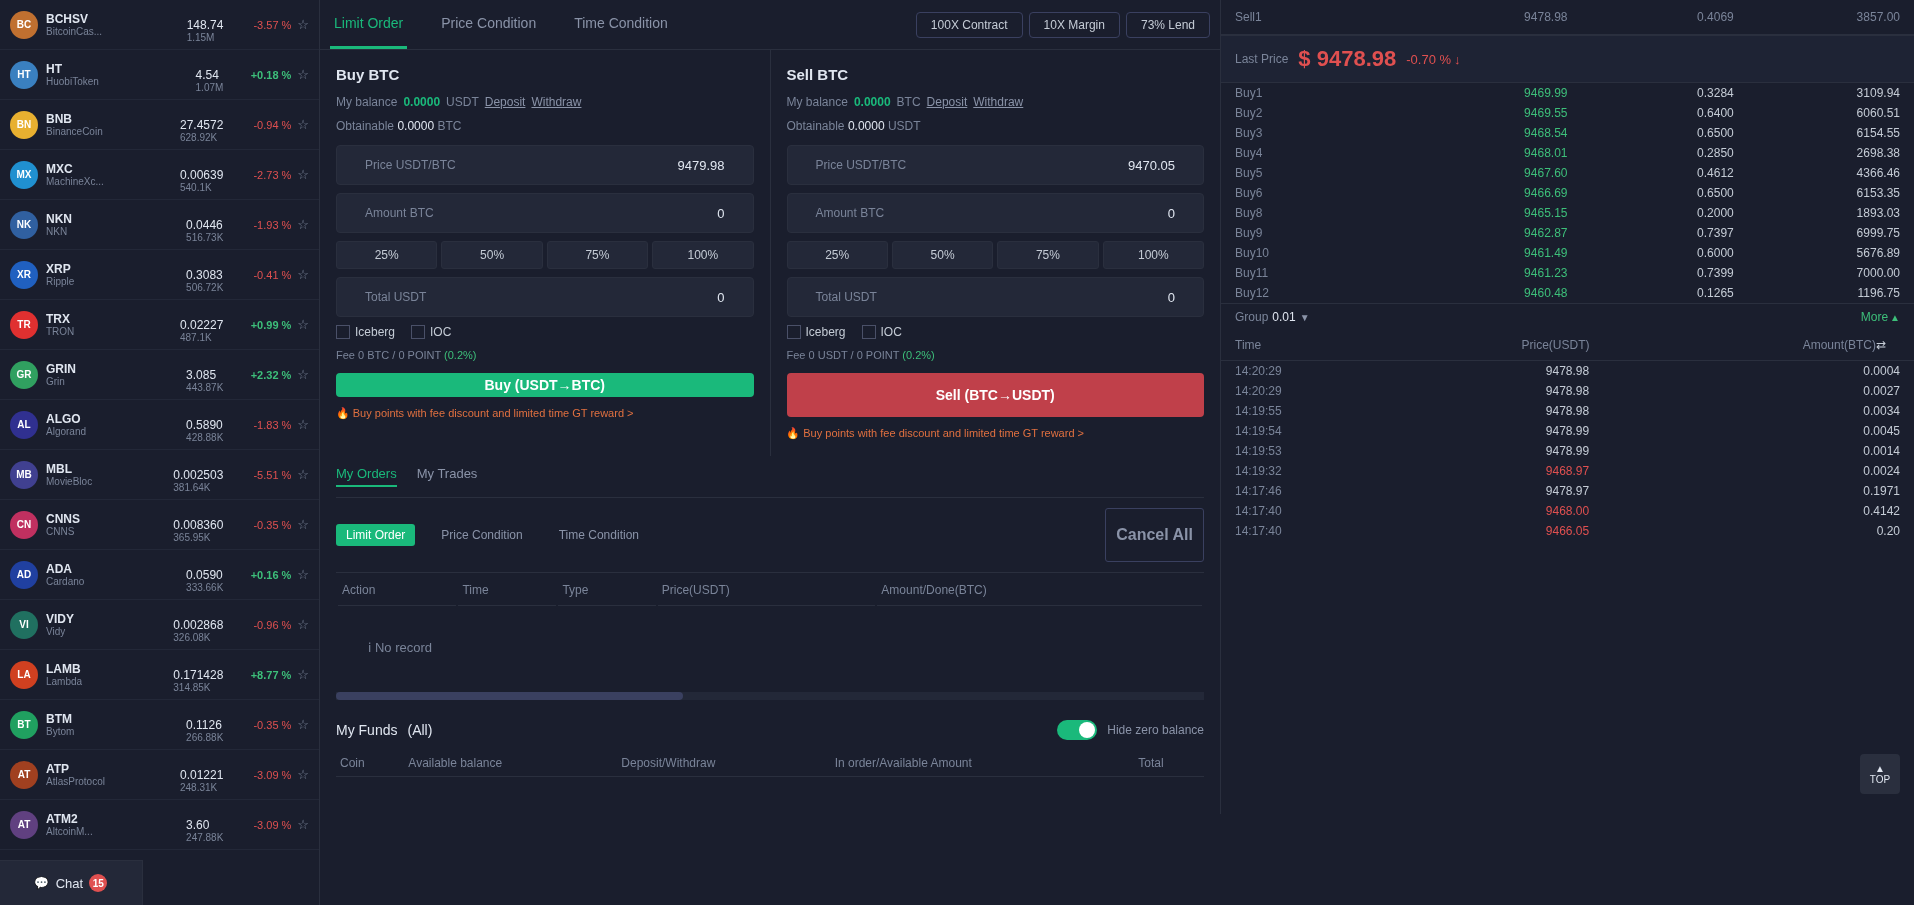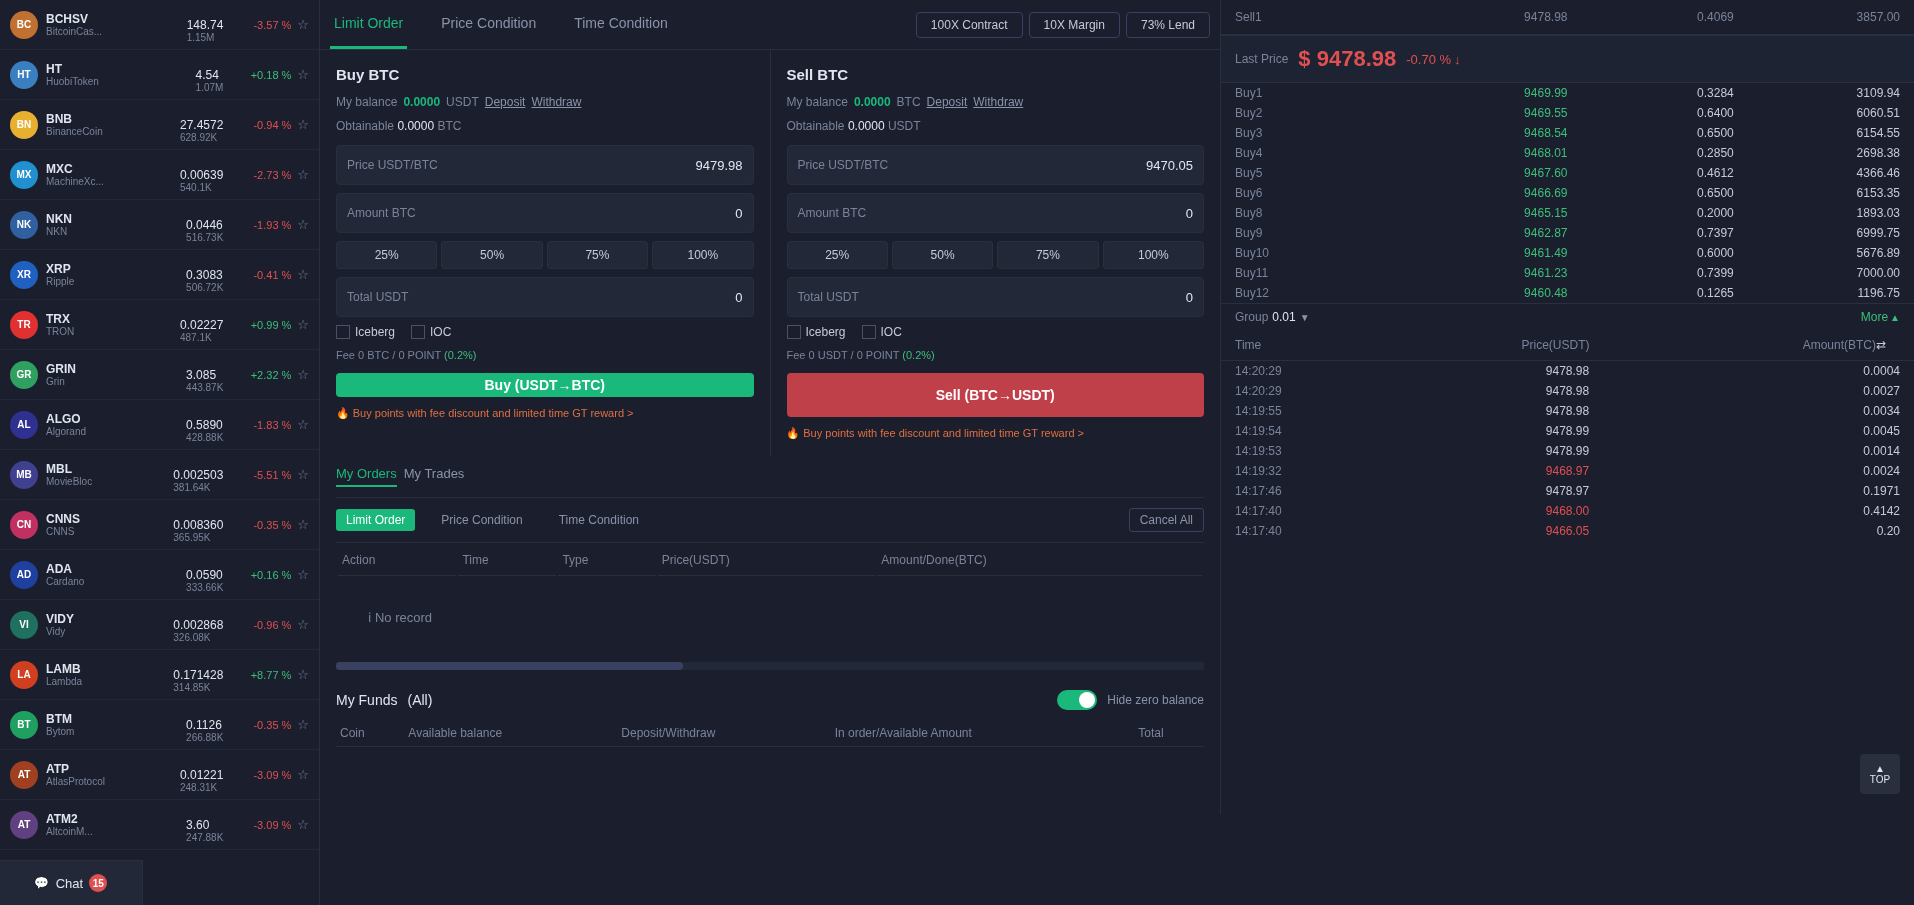--- a/index.html
+++ b/index.html
@@ -48,21 +48,21 @@
       flex-shrink: 0;
     }
     .coin-info { flex: 1; }
     .coin-name { font-size: 12px; font-weight: bold; color: #e0e6f0; }
     .coin-sub { font-size: 10px; color: #7a8499; }
     .coin-price-col { text-align: left; margin-right: 8px; margin-top: 12px; }
     .coin-price { font-size: 12px; color: #e0e6f0; }
     .coin-vol { font-size: 10px; color: #7a8499; }
     .coin-change { font-size: 11px; width: 60px; text-align: right; }
     .coin-change.red { color: #e05050; }
-    .coin-change.green { color: #3dbf7a; }
+    .coin-change.green { color: #3dbf7a; font-weight: bold; }
     .star-icon { color: #7a8499; margin-left: 6px; font-size: 13px; cursor: pointer; }
 
     
     .chat-btn {
       position: absolute;
       bottom: 0;
       left: 0;
       width: 143px;
       height: 45px;
       background: #232838;
@@ -172,21 +172,21 @@
     }
     .obtainable-val { color: #e0e6f0; }
 
     .input-row {
       display: flex;
       align-items: center;
       background: #232838;
       border: 1px solid #2a2f3e;
       border-radius: 4px;
       margin-bottom: 8px;
-      padding: 0 10px;
+      padding: 0 28px;
       height: 40px;
     }
     .input-label { color: #7a8499; font-size: 12px; flex: 1; }
     .input-val { color: #e0e6f0; font-size: 13px; }
 
     .percent-row {
       display: flex;
       gap: 4px;
       margin-bottom: 8px;
     }
@@ -255,21 +255,21 @@
     .promo-row {
       font-size: 11px;
       color: #e07040;
     }
 
     
     .orders-section { padding: 0 16px; }
     .orders-tabs-row {
       display: flex;
       align-items: center;
-      gap: 7px;
+      gap: 20px;
       padding: 10px 0;
       border-bottom: 1px solid #2a2f3e;
     }
     .orders-tab {
       font-size: 13px;
       color: #8a93a8;
       cursor: pointer;
       padding-bottom: 4px;
       border-bottom: 2px solid transparent;
     }
@@ -291,27 +291,28 @@
       cursor: pointer;
       padding: 4px 10px;
       border-radius: 3px;
     }
     .orders-sub-tab.active {
       background: #1ab97b;
       color: #fff;
     }
     .cancel-all-btn {
       margin-left: auto;
-      font-size: 12px;
+      font-size: 16px;
       color: #8a93a8;
       cursor: pointer;
       background: transparent;
       border: 1px solid #3a4060;
       border-radius: 3px;
-      padding: 4px 10px;
+      padding: 17px 10px;
+      font-weight: bold;
     }
 
     .orders-table { width: 100%; }
     .orders-table th {
       text-align: left;
       padding: 8px 4px;
       color: #7a8499;
       font-weight: normal;
       font-size: 12px;
       border-bottom: 1px solid #2a2f3e;

